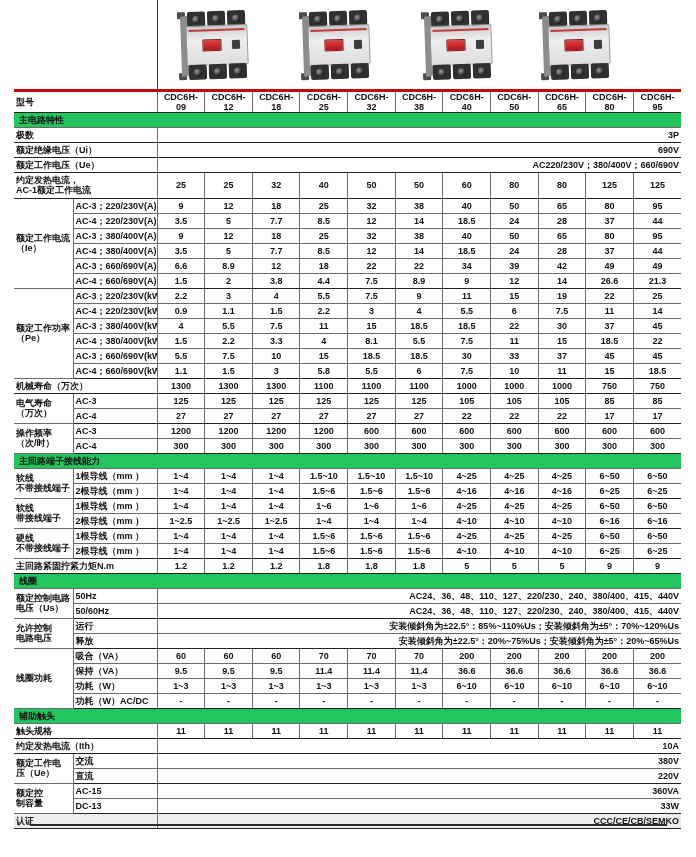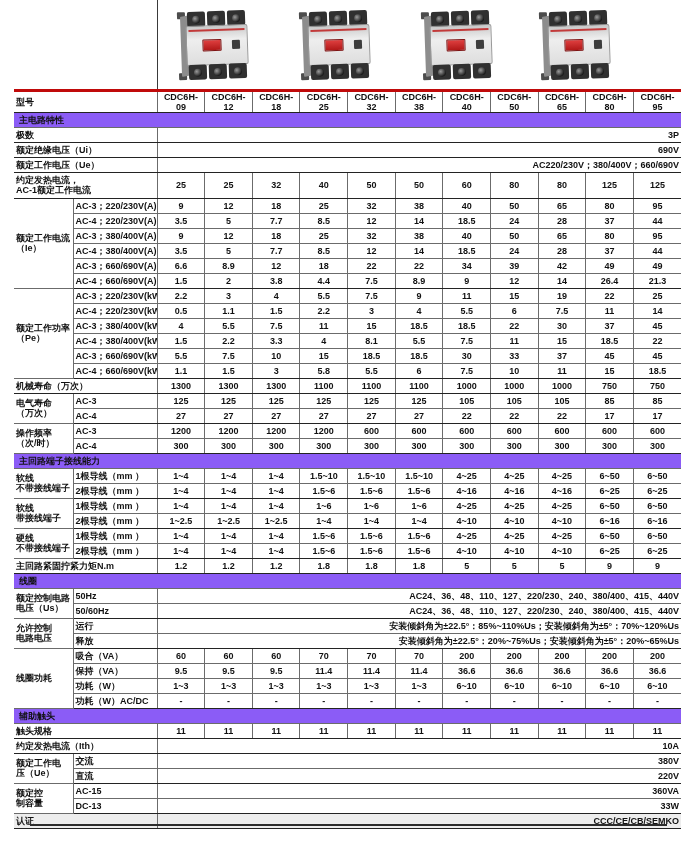--- a/index.html
+++ b/index.html
@@ -35,21 +35,21 @@
   table.spec{position:absolute;left:14px;top:91.5px;width:667px;border-collapse:collapse;table-layout:fixed;}
   table.spec td{padding:0 2px;font-weight:bold;font-size:9px;line-height:1.12;
                 border-bottom:1px solid #6b6b6b;vertical-align:middle;}
   tr.model-row{height:16px;} tr.section-row{height:13px;}
   #spec-body tr{height:15px;} #spec-body tr.tall{height:26px;}
   td.lab,td.glab{text-align:left;padding-left:5px;white-space:pre-line;}
   td.sub{text-align:left;padding-left:5px;border-left:1px solid #6b6b6b;white-space:nowrap;overflow:hidden;margin-left:27px;}
   td.val{text-align:center;border-left:1px solid #6b6b6b;font-size:8.5px;}
   td.model{font-size:7.6px;}
   td.spanv{text-align:right;border-left:1px solid #6b6b6b;}
-  tr.section-row td{background:#8b5cf6;text-align:left;padding-left:5px;border-left:none;}
+  tr.section-row td{background:#22c55e;text-align:left;padding-left:5px;border-left:none;}
   tr.shade td{background:#ededed;}
   tr.gend td, tr.model-row td{border-bottom:1.4px solid #232323;}
   tr:last-child td{border-bottom:1.4px solid #232323;}
 
   
   .pageno{position:absolute;left:6px;top:815px;font-size:12px;font-weight:bold;color:#111;margin-top:40px;}
   .foot-rule{position:absolute;left:30px;top:824px;width:637px;height:1.6px;background:#2d2d2d;}
 </style>
 </head>
 <body>
@@ -277,42 +277,42 @@
           <td class="sub">AC-4；660/690V(A)</td>
           <td class="val">1.5</td>
           <td class="val">2</td>
           <td class="val">3.8</td>
           <td class="val">4.4</td>
           <td class="val">7.5</td>
           <td class="val">8.9</td>
           <td class="val">9</td>
           <td class="val">12</td>
           <td class="val">14</td>
-          <td class="val">26.4</td>
+          <td class="val">26.6</td>
           <td class="val">21.3</td>
         </tr>
         <tr>
           <td class="glab" rowspan="6">额定工作功率
 （Pe）</td>
           <td class="sub">AC-3；220/230V(kW)</td>
           <td class="val">2.2</td>
           <td class="val">3</td>
           <td class="val">4</td>
           <td class="val">5.5</td>
           <td class="val">7.5</td>
           <td class="val">9</td>
           <td class="val">11</td>
           <td class="val">15</td>
           <td class="val">19</td>
           <td class="val">22</td>
           <td class="val">25</td>
         </tr>
         <tr>
           <td class="sub">AC-4；220/230V(kW)</td>
-          <td class="val">0.5</td>
+          <td class="val">0.9</td>
           <td class="val">1.1</td>
           <td class="val">1.5</td>
           <td class="val">2.2</td>
           <td class="val">3</td>
           <td class="val">4</td>
           <td class="val">5.5</td>
           <td class="val">6</td>
           <td class="val">7.5</td>
           <td class="val">11</td>
           <td class="val">14</td>

